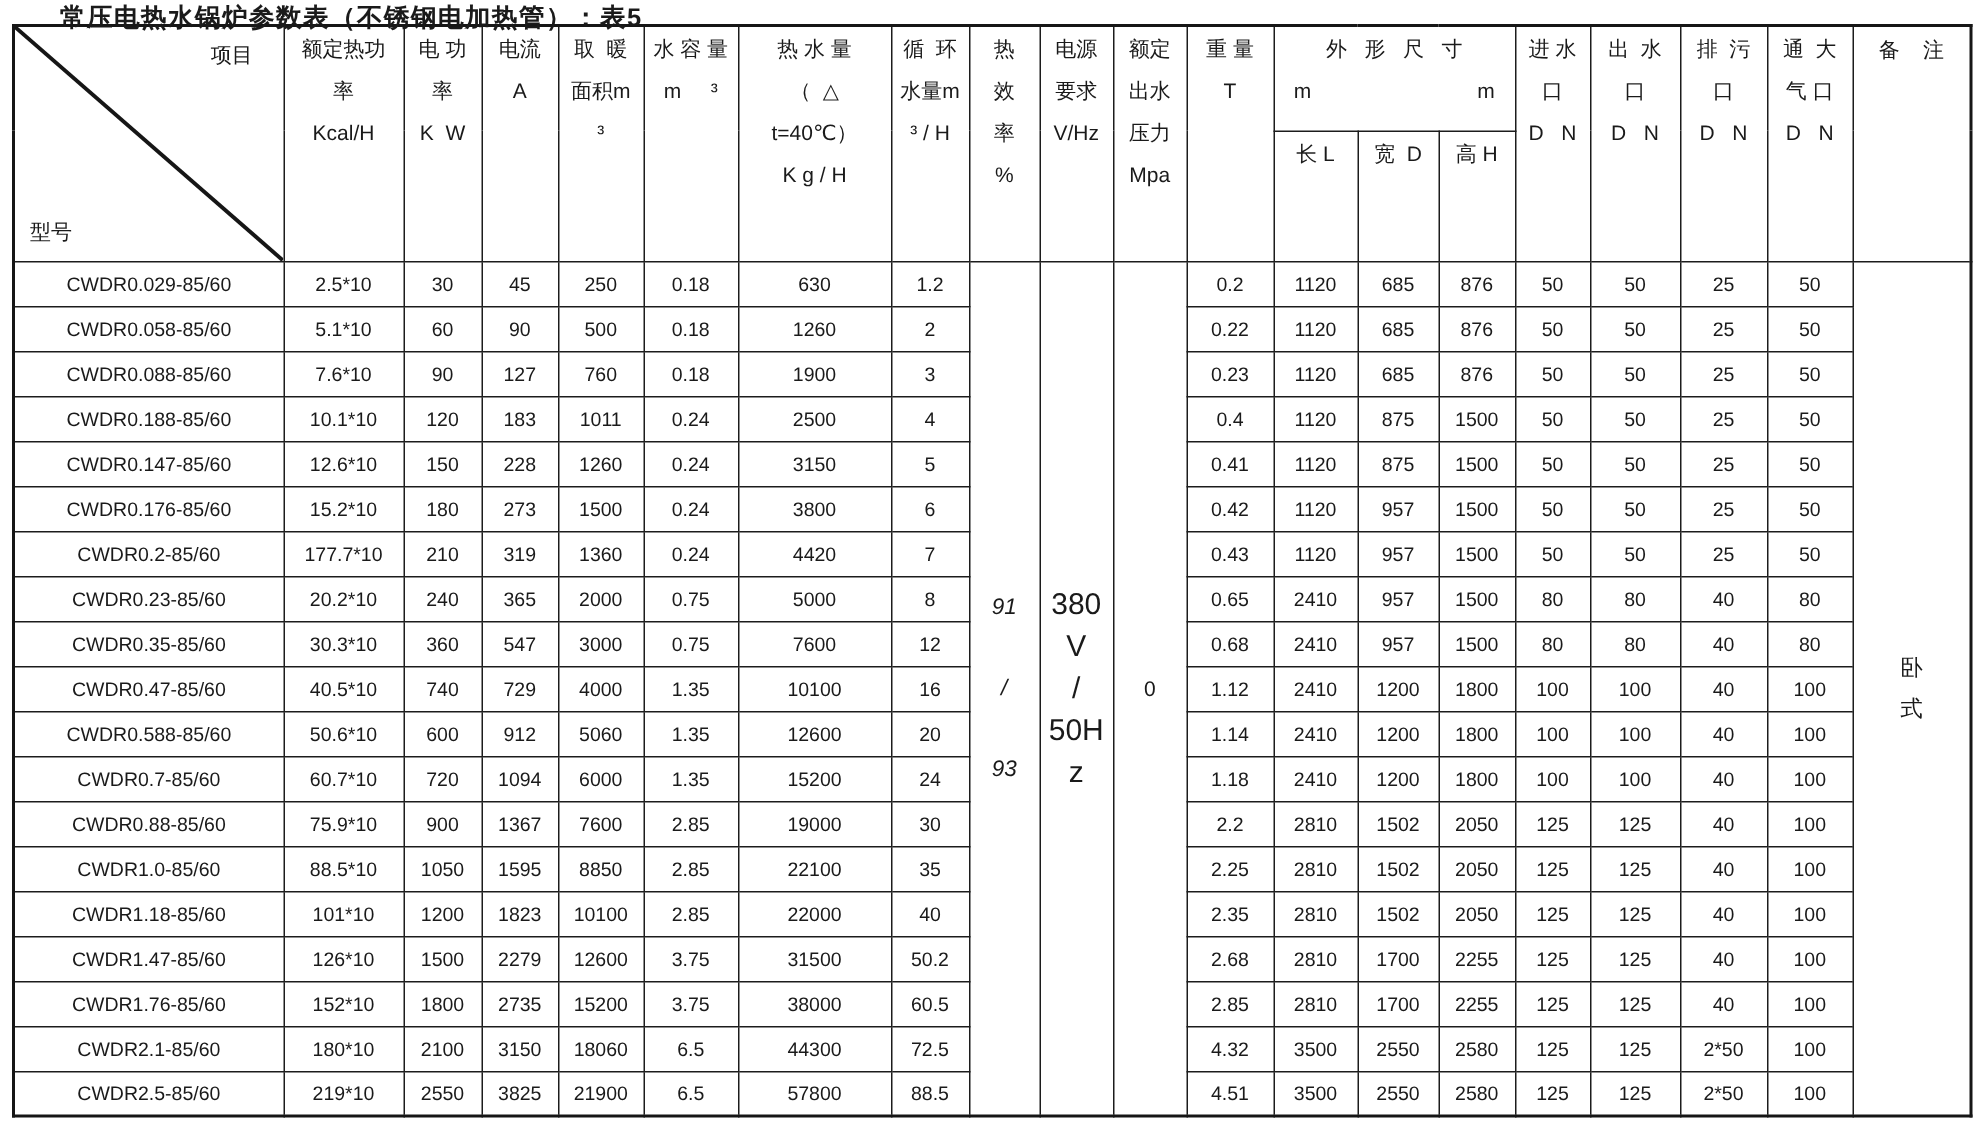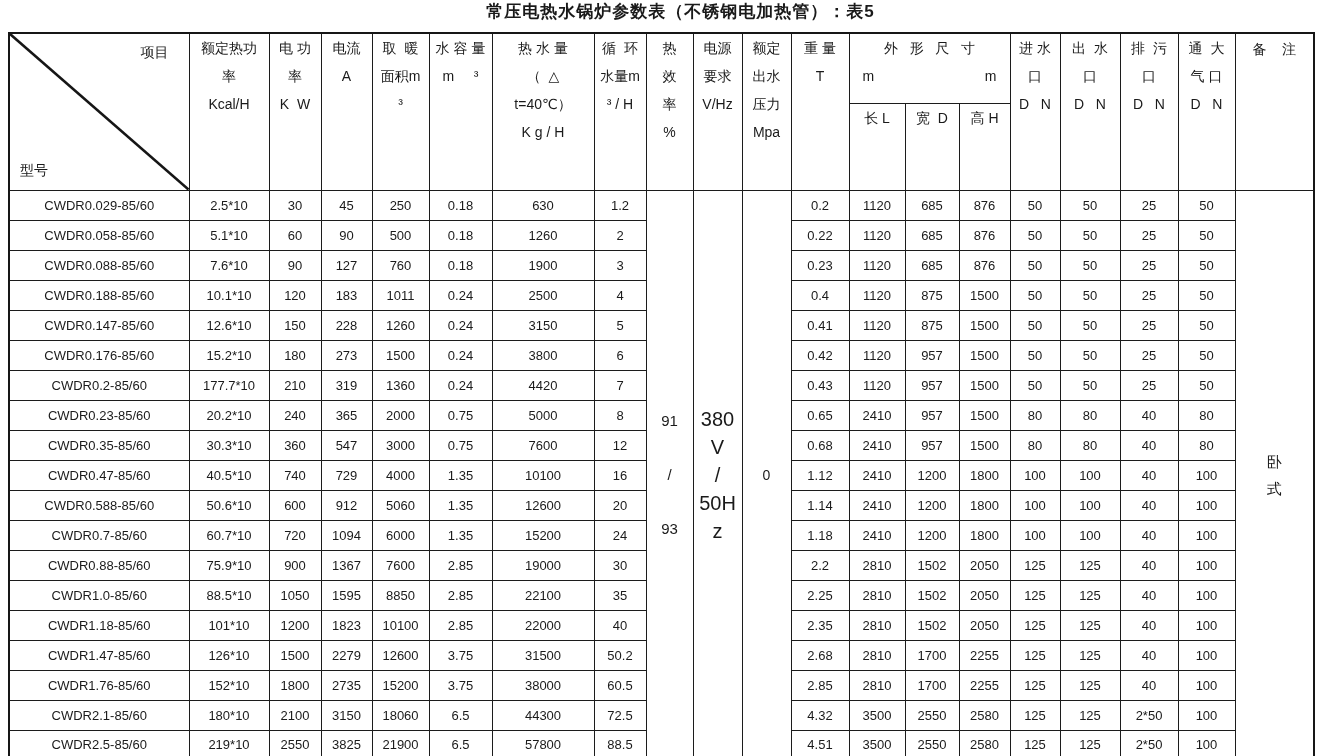--- a/index.html
+++ b/index.html
@@ -3,21 +3,21 @@
 <meta charset="utf-8">
 <style>
   * { box-sizing: border-box; }
   html,body { margin:0; padding:0; }
   body {
     width:1321px; height:756px; background:#ffffff;
     font-family:"Liberation Sans","DejaVu Sans",sans-serif;
     color:#1a1a1a;
   }
   .page-title {
-    height:32px; line-height:24px; text-align:center;
+    height:16px; line-height:24px; 
     font-size:17px; font-weight:bold; letter-spacing:1px;margin-left:40px;
   }
   table.spec {
     border-collapse:collapse; table-layout:fixed;
     margin-left:8px; width:1305px;
     border:2px solid #161616;
   }
   .spec th, .spec td {
     border:1.5px solid #1c1c1c;
     padding:0; font-weight:normal; text-align:center;
@@ -32,21 +32,21 @@
   th.th-corner { position:relative; padding:0; }
   th.th-corner svg { position:absolute; left:0; top:0; width:100%; height:100%; }
   .corner-project { position:absolute; top:10px; right:20px; font-size:14px; }
   .corner-model   { position:absolute; bottom:10px; left:10px; font-size:14px;text-align:center; }
   .dims-units { display:flex; justify-content:space-between; padding:0 13px; line-height:28px; }
   th.th-remark { vertical-align:middle; }
   .rm-line { line-height:30px; white-space:pre;text-align:center; }
   
   .spec tbody td { height:30px; font-size:13px; vertical-align:middle; white-space:nowrap; }
   td.merged { vertical-align:middle; font-size:14px; }
-  td.merged-eff div      { line-height:54px; font-size:15px; }
+  td.merged-eff div      { line-height:54px; font-size:15px;font-style:italic; }
   td.merged-supply div   { line-height:28px; font-size:20px; }
   td.merged-pressure div { line-height:28px; font-size:14px; }
   td.merged-remark div   { line-height:27px; font-size:15px; }
 </style>
 </head>
 <body>
 
 <div class="page-title">常压电热水锅炉参数表（不锈钢电加热管）：表5</div>
 
 <table class="spec">

